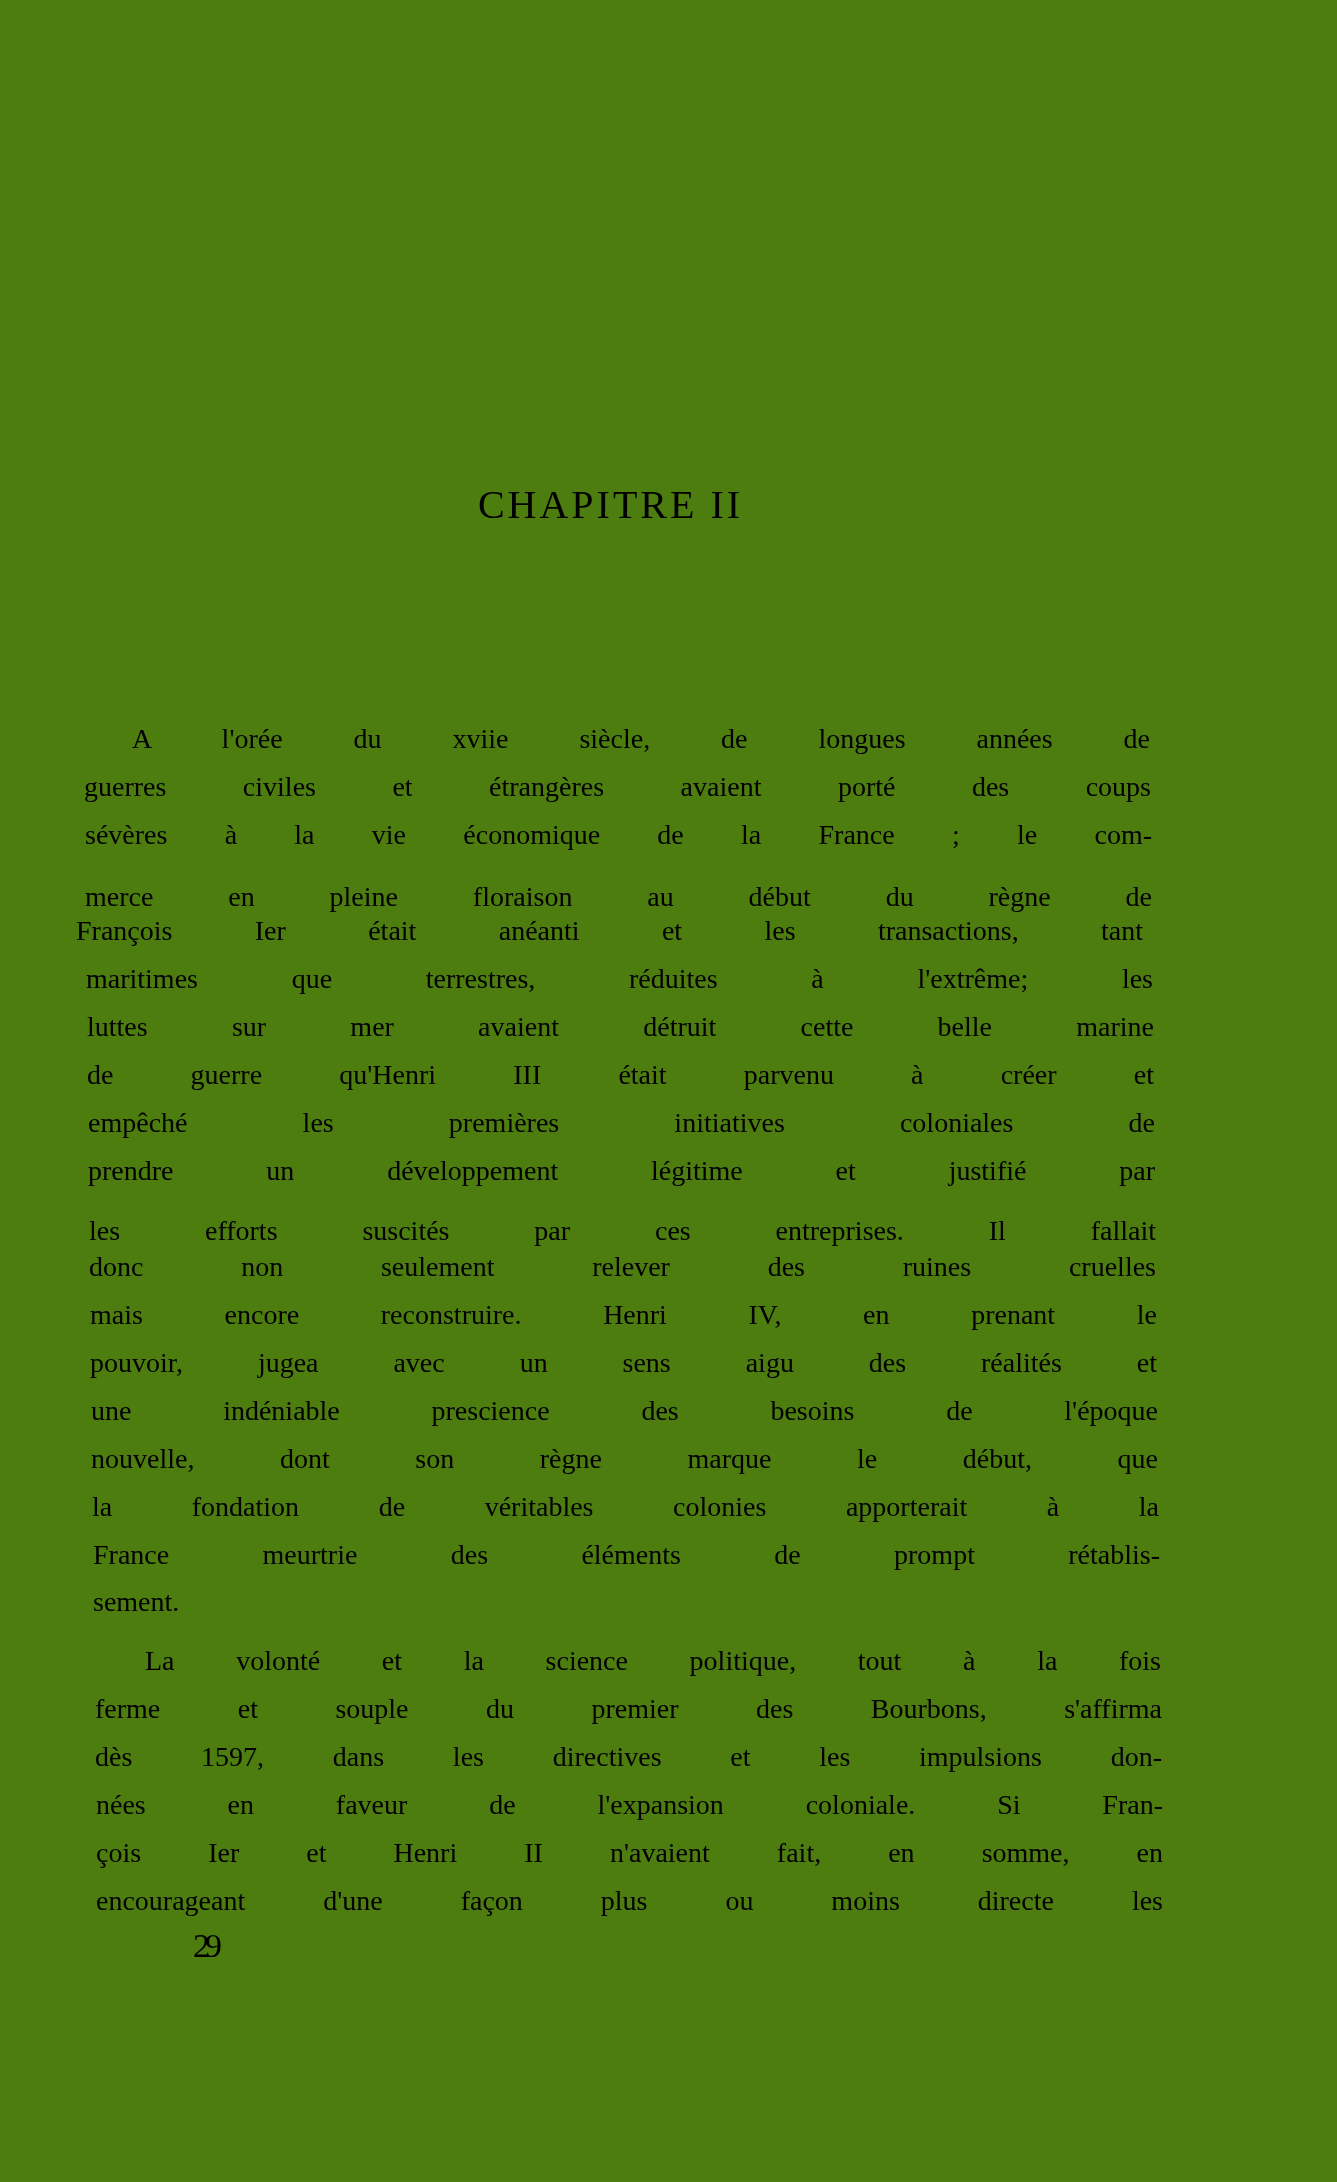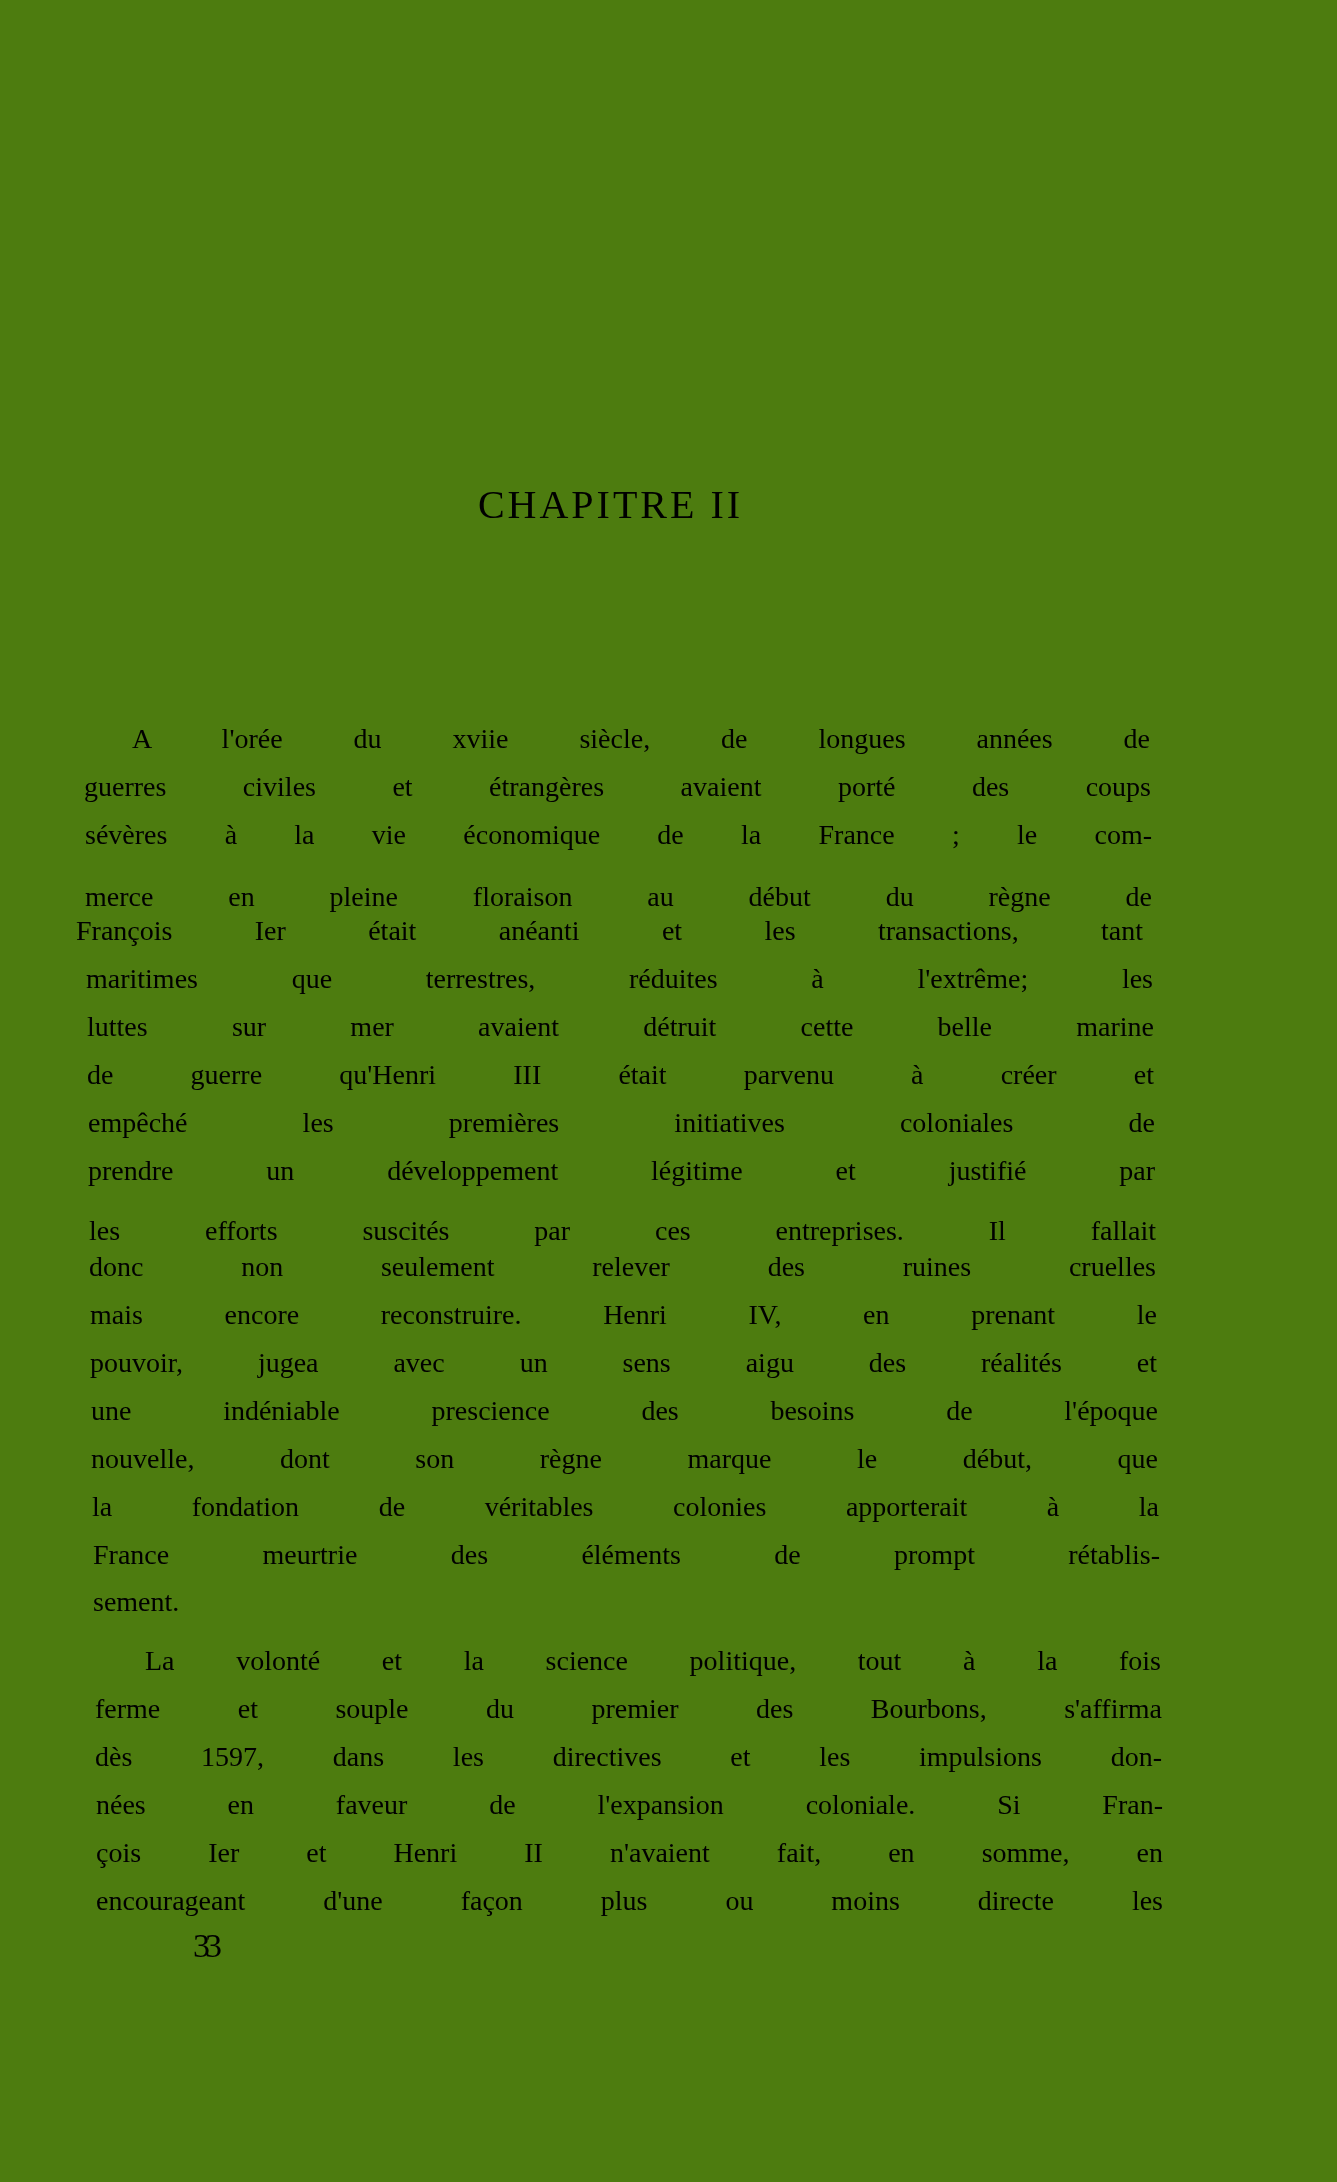--- a/index.html
+++ b/index.html
@@ -115,15 +115,15 @@
     <div>
       <div class="line" style="left:145px;width:1016px;top:1637px;">La volonté et la science politique, tout à la fois</div>
       <div class="line" style="left:95px;width:1067px;top:1685px;">ferme et souple du premier des Bourbons, s'affirma</div>
       <div class="line" style="left:95px;width:1067px;top:1733px;">dès 1597, dans les directives et les impulsions don-</div>
       <div class="line" style="left:96px;width:1067px;top:1781px;">nées en faveur de l'expansion coloniale. Si Fran-</div>
       <div class="line" style="left:96px;width:1067px;top:1829px;">çois Ier et Henri II n'avaient fait, en somme, en</div>
       <div class="line" style="left:96px;width:1067px;top:1877px;">encourageant d'une façon plus ou moins directe les</div>
     </div>
   </div>
 
-  <div class="page-number">33</div>
+  <div class="page-number">29</div>
 
 </div>
 
 </body></html>

